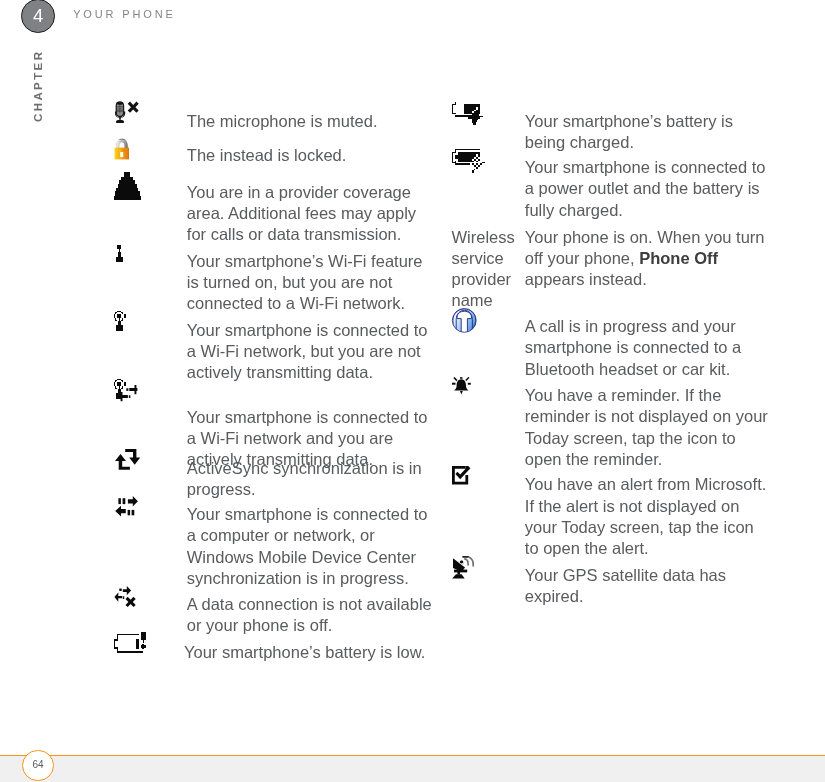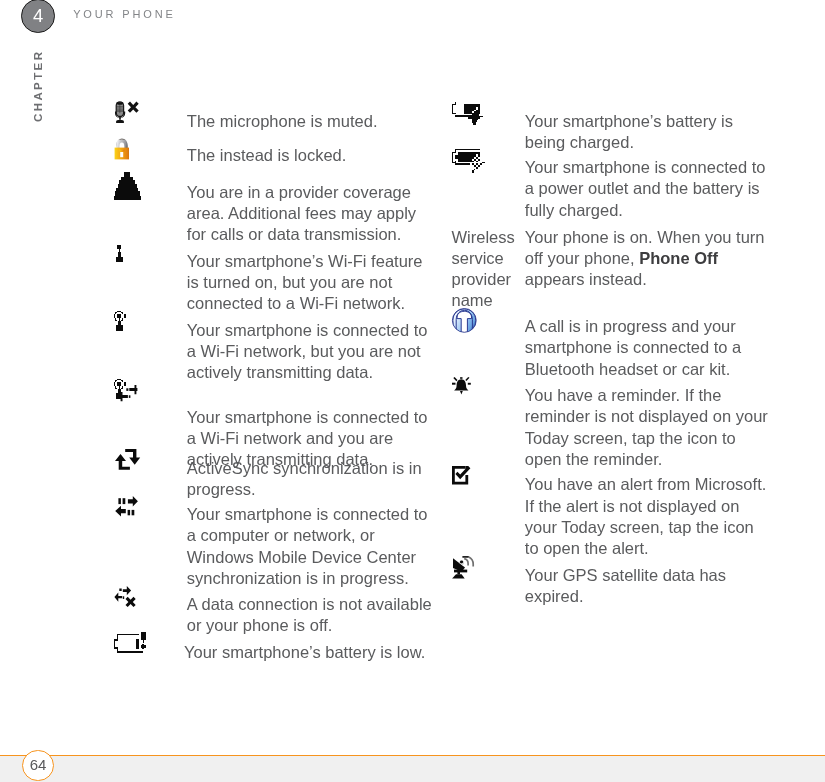--- a/index.html
+++ b/index.html
@@ -30,21 +30,21 @@
     transform: rotate(-90deg); transform-origin: left top;
     font-size:11.5px; font-weight:bold; letter-spacing:2.4px; color:#6d6e71;
     white-space:nowrap;
   }
 
   .footer-band { position:absolute; left:0; top:756.3px; width:825px; height:26px; background:#f0f0f0; }
   .footer-rule { position:absolute; left:0; top:754.8px; width:825px; height:1.5px; background:#f7941e; }
   .page-badge {
     position:absolute; left:22.2px; top:749.6px; width:31.9px; height:31.9px;
     border-radius:50%; background:#ffffff; border:1.5px solid #f7941e;
-    color:#58595b; font-size:15px; text-align:center; line-height:28.8px;
+    color:#58595b; font-size:10px; text-align:center; line-height:28.8px;
   }
   .footer-title {
     position:absolute; left:73.2px; top:758.2px;
     font-size:11px; letter-spacing:2.85px; color:#58595b;
   }
 
   .row-icon { position:absolute; }
   .row-text, .row-label {
     position:absolute;
     font-size:16.5px; line-height:21.2px; color:#5a5b5d;margin-top:16px;

